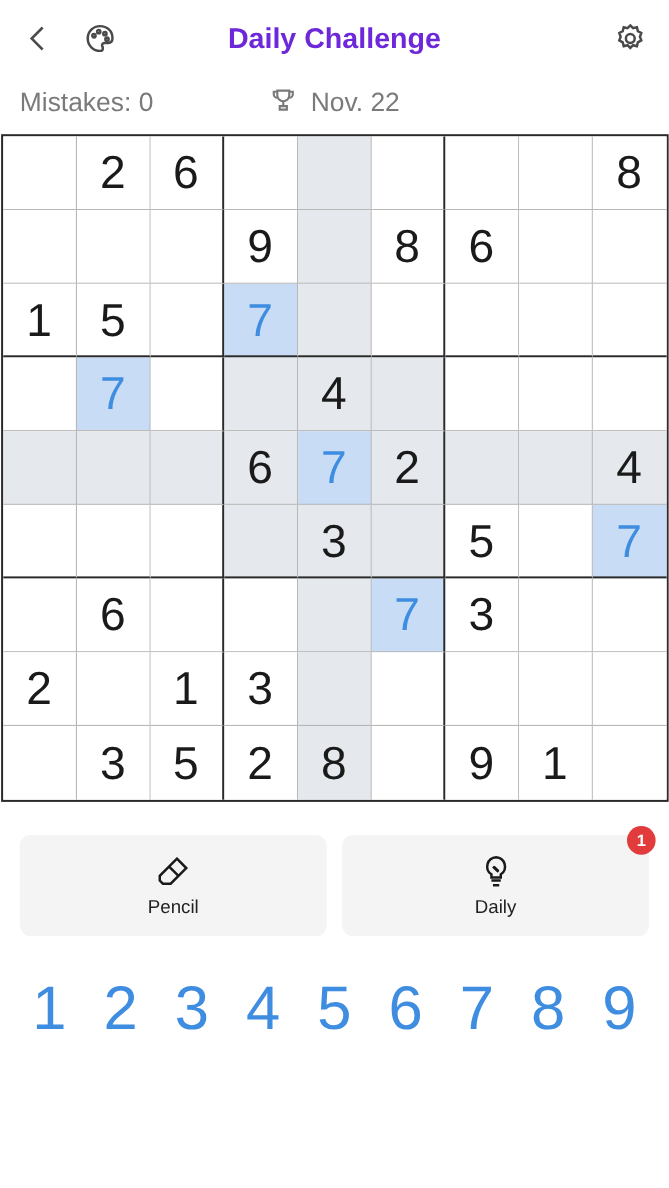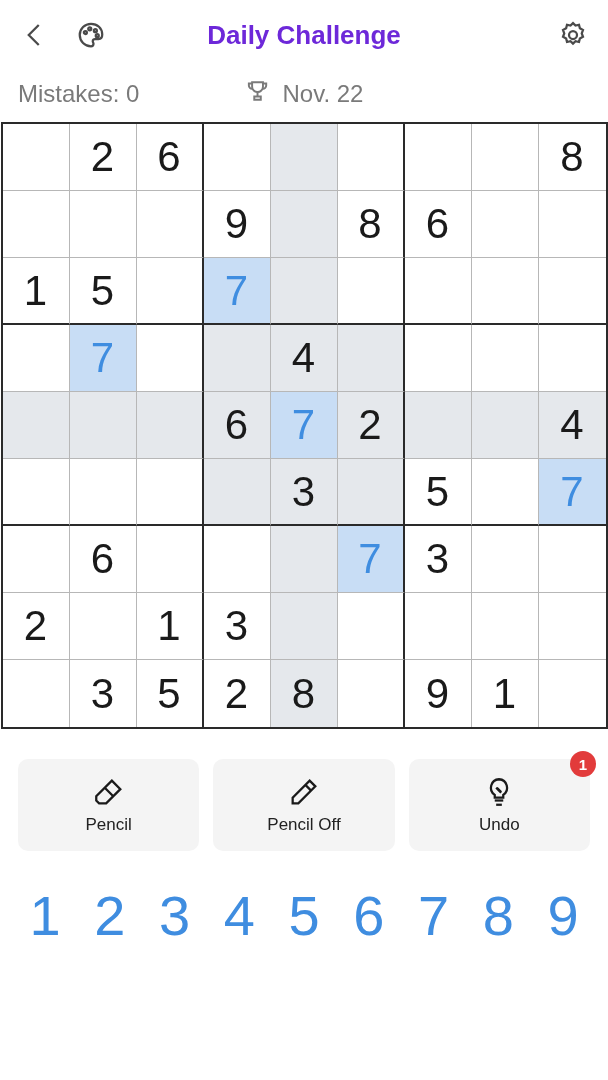--- a/index.html
+++ b/index.html
@@ -257,36 +257,29 @@
 <div class="tools">
   <div class="tool">
     <svg viewBox="0 0 24 24">
         <path d="M14 4 L20 10 L10 20 L5 20 L3 18 L3 15 Z"></path>
         <line x1="9" y1="9" x2="15" y2="15"></line>
       </svg>
     <span>Pencil</span>
   </div>
   <div class="tool">
     <svg viewBox="0 0 24 24">
-        <path d="M4 20 L4 16 L16 4 L20 8 L8 20 Z"></path>
-        <line x1="13" y1="7" x2="17" y2="11"></line>
-      </svg>
-    <span>Pencil Off</span>
-  </div>
-  <div class="tool">
-    <svg viewBox="0 0 24 24">
         <path d="M9 18 h6"></path>
         <path d="M10 21 h4"></path>
         <path d="M12 3 a6 6 0 0 1 3 11 v2 h-6 v-2 a6 6 0 0 1 3-11 Z"></path>
         <line x1="10.5" y1="9" x2="13.5" y2="12"></line>
         <line x1="13.5" y1="9" x2="10.5" y2="12" stroke-width="0"></line>
         <polyline points="10 9 13.5 12.5"></polyline>
         <polyline points="14 9 10.5 12.5" stroke-opacity="0"></polyline>
       </svg>
-    <span>Undo</span>
+    <span>Daily</span>
     <span class="badge">1</span>
   </div>
 </div>
 
 <div class="numpad" id="numpad">
     <div class="num">1</div>
     <div class="num">2</div>
     <div class="num">3</div>
     <div class="num">4</div>
     <div class="num">5</div>

